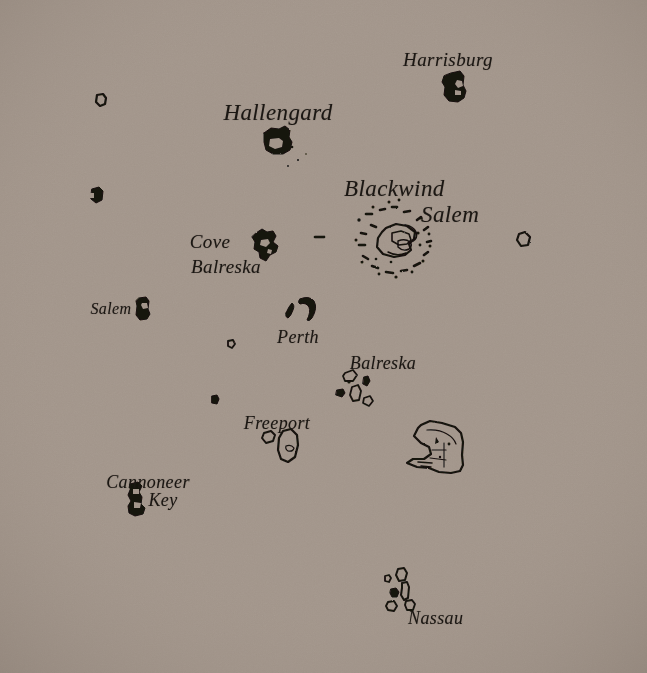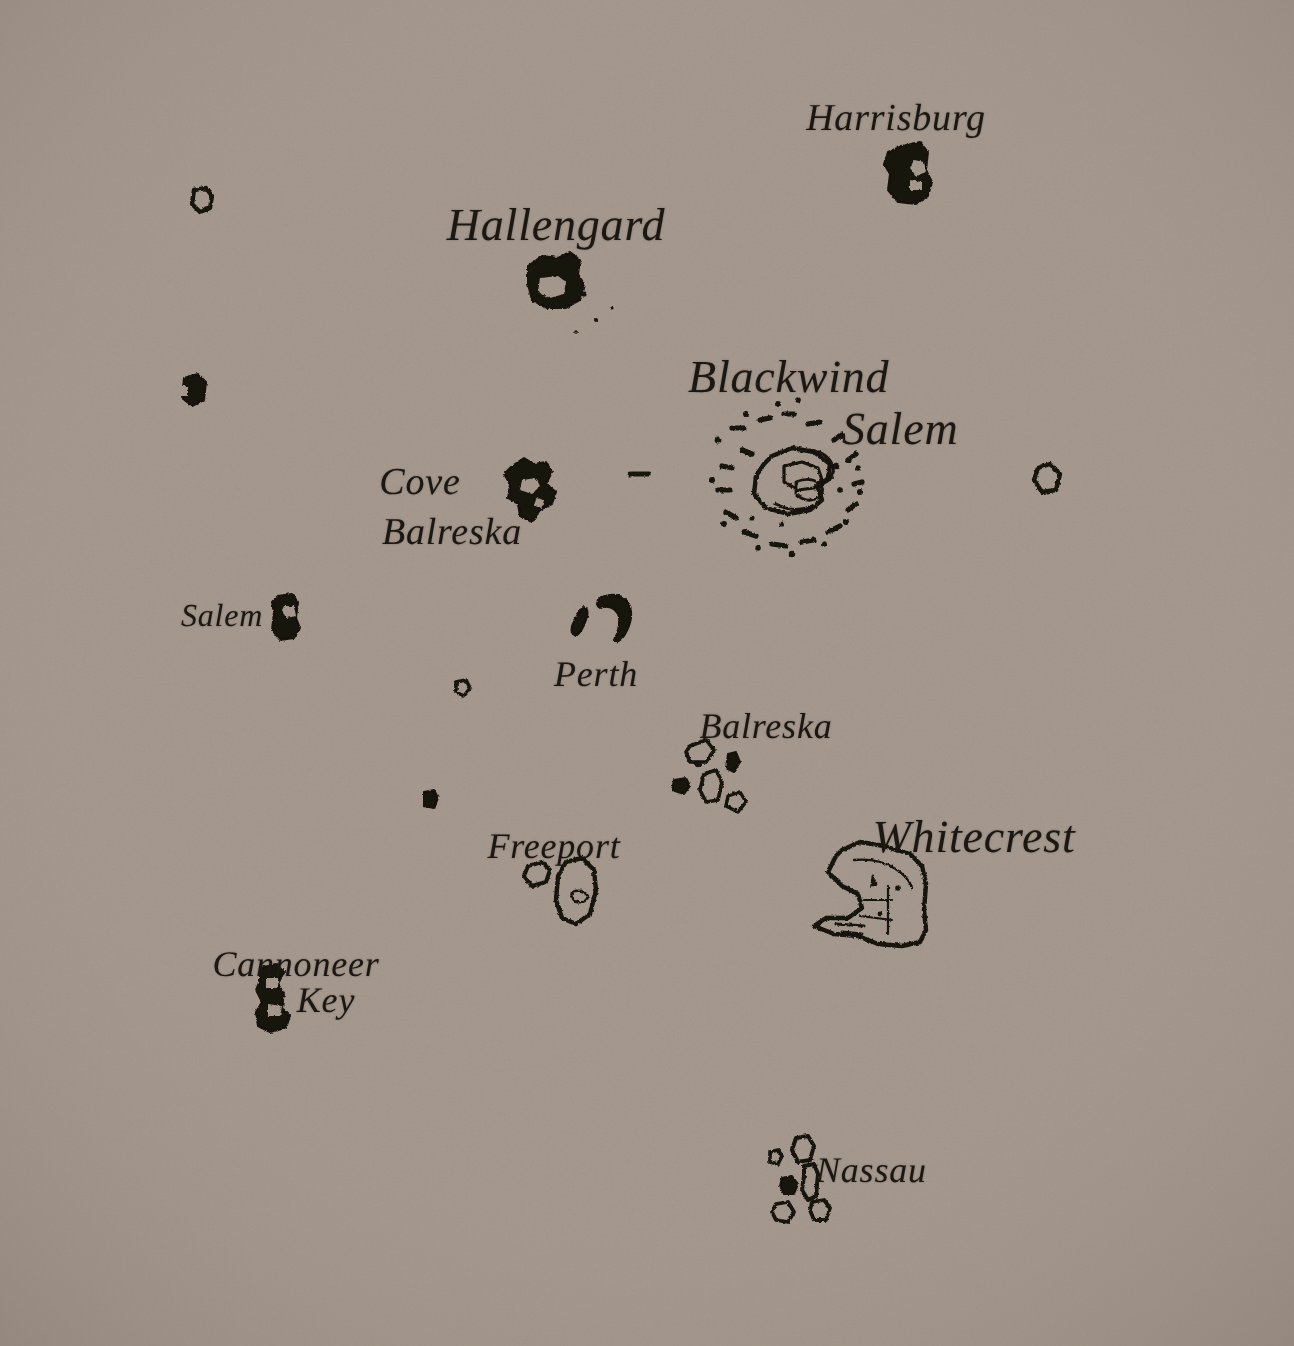--- a/index.html
+++ b/index.html
@@ -221,20 +221,19 @@
   <div class="map-label lbl-mid l-center" style="left:226px; top:257px;">Balreska</div>
 
   <div class="map-label lbl-small l-center" style="left:111px; top:301px;">Salem</div>
 
   <div class="map-label lbl-minor l-center" style="left:298px; top:328px;">Perth</div>
 
   <div class="map-label lbl-minor l-center" style="left:383px; top:354px;">Balreska</div>
 
   <div class="map-label lbl-minor l-center" style="left:277px; top:414px;">Freeport</div>
 
-  <div class="map-label lbl-major l-center" style="left:487px; top:407px;">Whitecrest</div>
 
   <div class="map-label lbl-minor l-center" style="left:148px; top:473px;">Cannoneer</div>
   <div class="map-label lbl-minor l-center" style="left:163px; top:491px;">Key</div>
 
-  <div class="map-label lbl-minor" style="left:408px; top:576px;">Nassau</div>
+  <div class="map-label lbl-minor" style="left:408px; top:609px;">Nassau</div>
 
 </div>
 
 </body></html>

